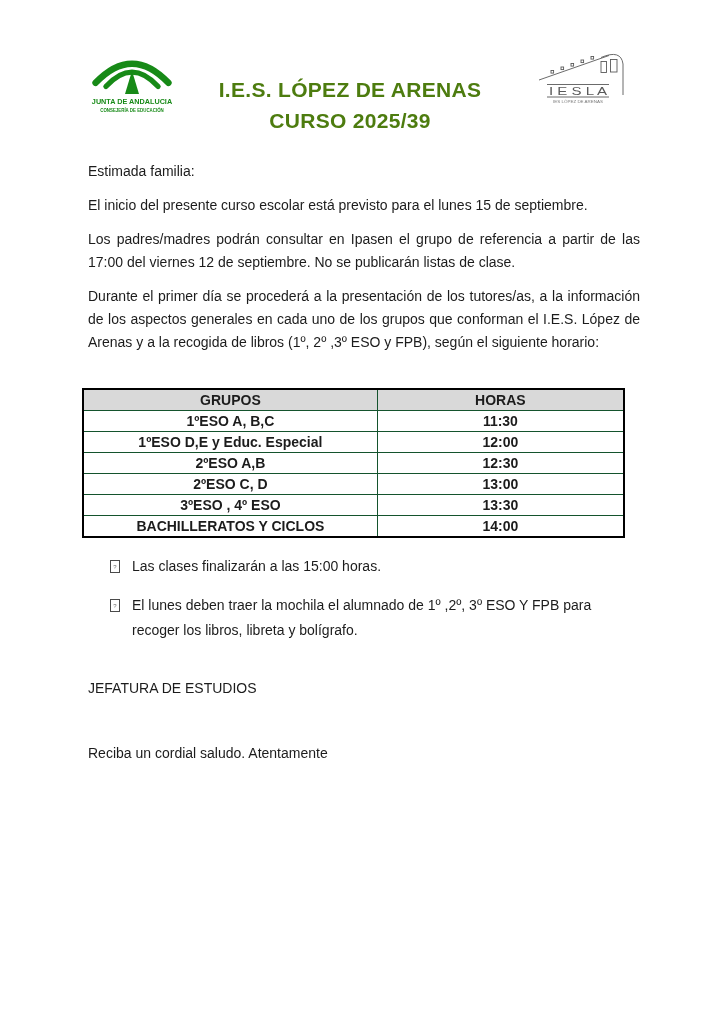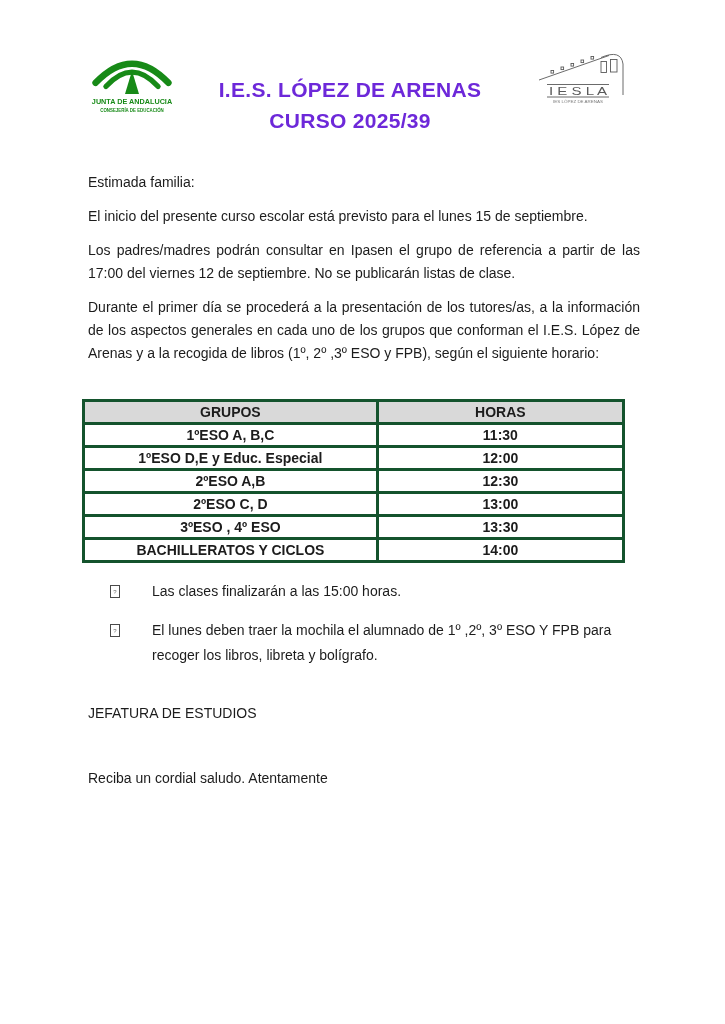--- a/index.html
+++ b/index.html
@@ -12,59 +12,59 @@
     font-family: "Liberation Sans", sans-serif;
     color: #1c1c1c;
     overflow: hidden;
   }
 
   
   .junta-logo { position: absolute; left: 90px; top: 42px; width: 84px; height: 76px; }
   .doc-title {
     position: absolute; left: 150px; top: 74px; width: 400px;
     text-align: center;
-    color: #6d28d9;
+    color: #4d7c0f;
     font-weight: bold;
     font-size: 21px;
     line-height: 31px;
     letter-spacing: 0.3px;
   }
   .iesla-logo { position: absolute; left: 535px; top: 40px; width: 108px; height: 72px; }
 
   
   .letter-body {
     position: absolute; left: 88px; top: 160px; width: 552px;
     font-size: 14px; line-height: 23px;
   }
-  .para { margin: 11px 0 11px 0; }
+  .para { margin: 0 0 11px 0; }
   .justify { text-align: justify; }
 
   
   .schedule-table {
     width: 543px;
     margin: 34px 0 0 -6px;
     border-collapse: collapse;
     border: 2px solid #000;
   }
   .schedule-table th, .schedule-table td {
-    border: 3px solid #14532d;
+    border: 1px solid #14532d;
     text-align: center;
     font-weight: bold;
     font-size: 14px;
     padding: 1px 2px;
     line-height: 18px;
     margin-top: 36px;
   }
   .schedule-table th { background: #d9d9d9; }
   .col-grupos { width: 54.4%; }
   .col-horas  { width: 45.6%; }
 
   
   .bullet-list { list-style: none; margin: 16px 0 0 0; padding: 0 0 0 22px; }
-  .bullet-list li { margin: 0 0 14px 0; line-height: 25px; display: flex; align-items: flex-start; gap: 20px; }
+  .bullet-list li { margin: 0 0 14px 0; line-height: 25px; display: flex; align-items: flex-start; }
   .tofu {
     flex: 0 0 auto;
     display: inline-flex; align-items: center; justify-content: center;
     width: 8px; height: 11px;
     border: 1px solid #4a4a4a;
     margin: 6px 12px 0 0;
     font-size: 6px; color: #6a6a6a; line-height: 1;
   }
   .tofu::after { content: "?"; }
   .bullet-text { flex: 1 1 auto; }

